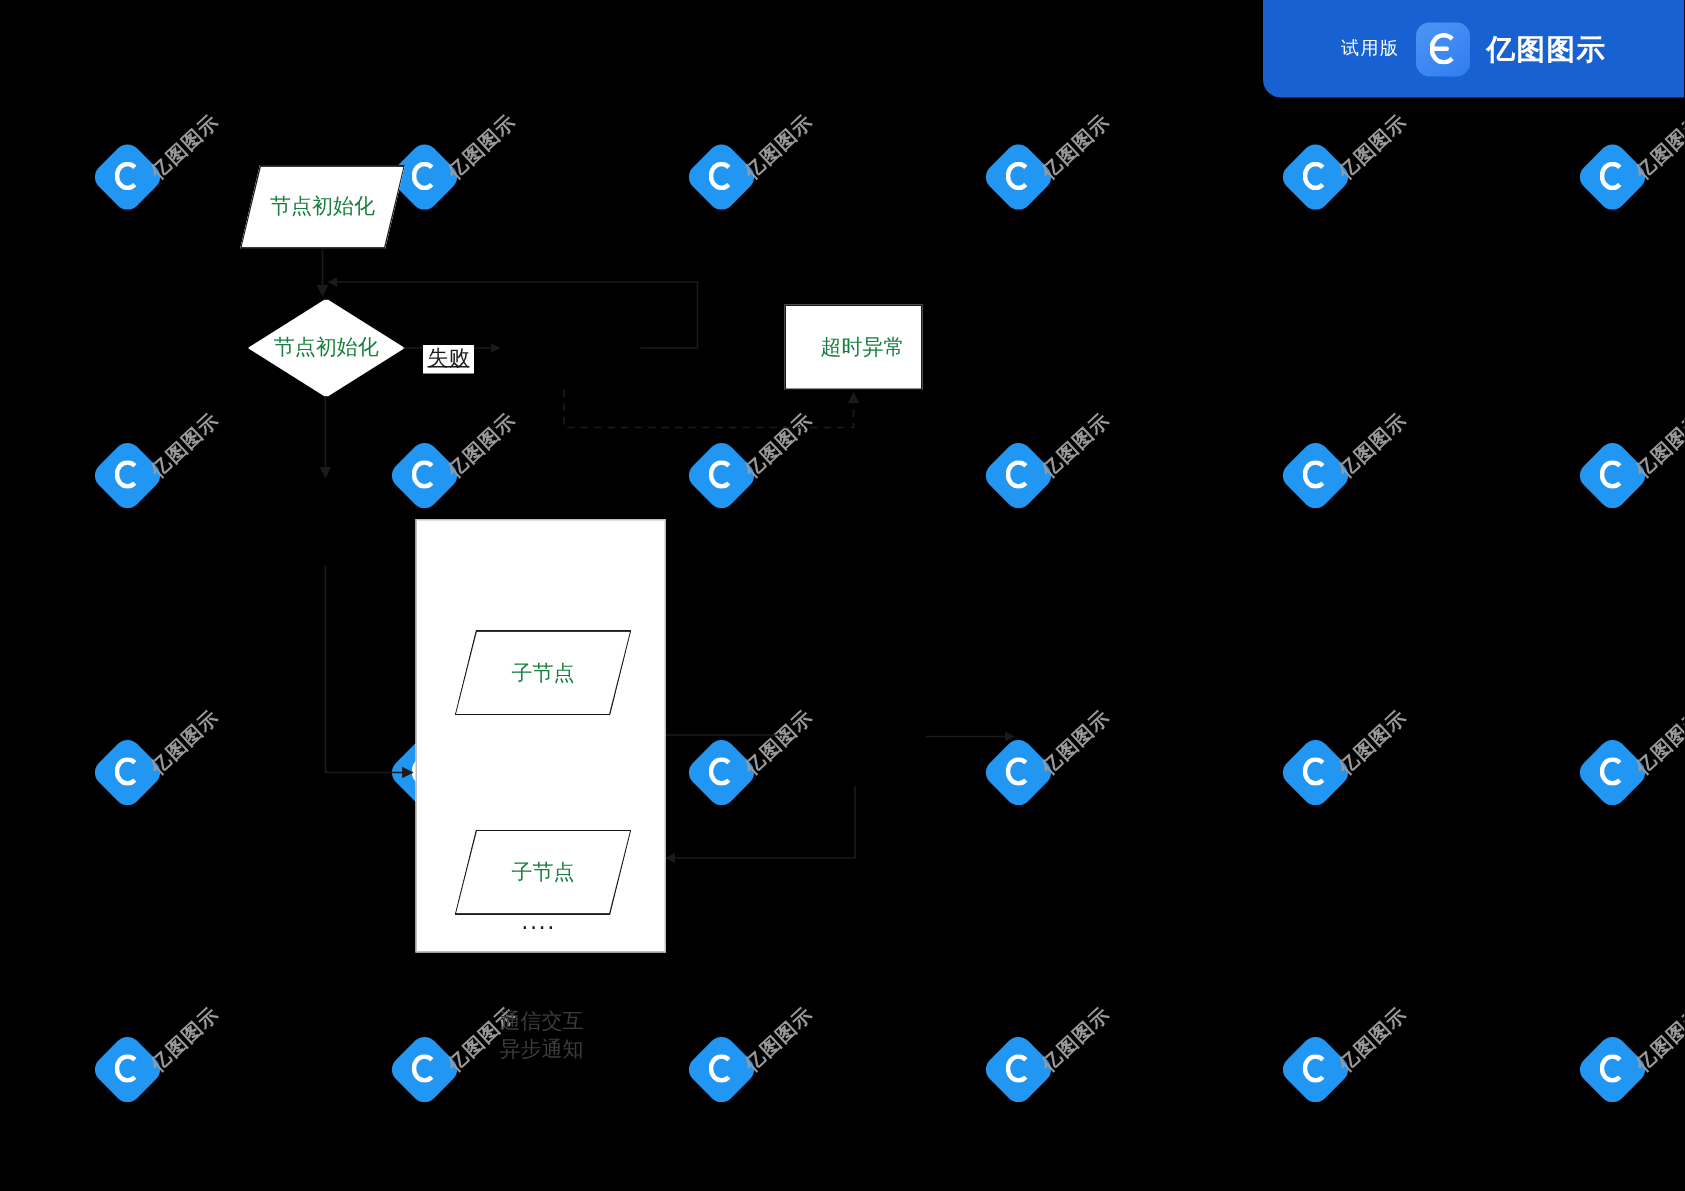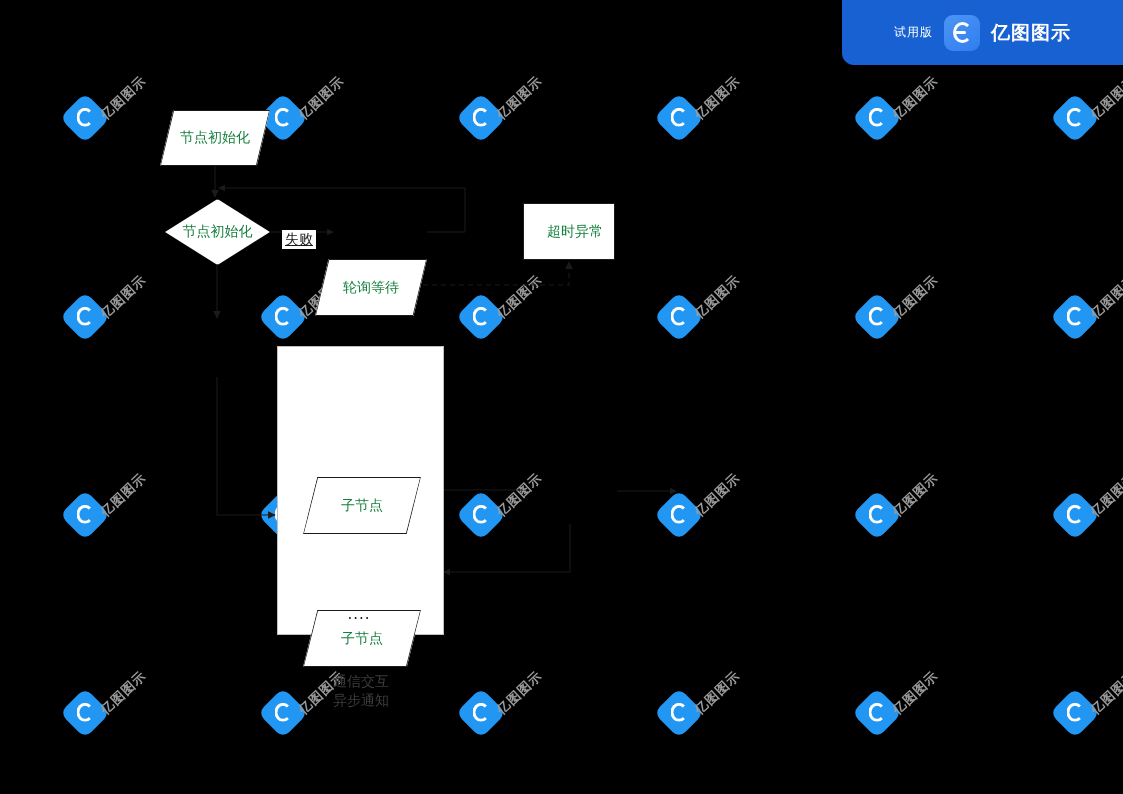--- a/index.html
+++ b/index.html
@@ -346,26 +346,20 @@
       <div class="node para-clip" style="left: 160px; top: 110px; width: 110px; height: 56px; background: rgb(255, 255, 255);">
         <div style="position: absolute; inset: 0px; clip-path: polygon(12% 0%, 100% 0%, 88% 100%, 0% 100%); background: rgb(27, 27, 27);">
           <div style="position: absolute; inset: 1px; clip-path: polygon(12% 0%, 100% 0%, 88% 100%, 0% 100%); background: rgb(255, 255, 255);"></div>
         </div>
         <span style="position: relative; z-index: 2;">节点初始化</span>
       </div>
       <div class="node shape-diamond" style="left: 165px; top: 199px; width: 105px; height: 66px;">
         <div class="diamond-bg"></div>
         <span class="diamond-label">节点初始化</span>
       </div>
-      <div class="node para-clip" style="left: 315px; top: 203px; width: 112px; height: 57px; background: rgb(255, 255, 255);">
-        <div style="position: absolute; inset: 0px; clip-path: polygon(12% 0%, 100% 0%, 88% 100%, 0% 100%); background: rgb(27, 27, 27);">
-          <div style="position: absolute; inset: 1px; clip-path: polygon(12% 0%, 100% 0%, 88% 100%, 0% 100%); background: rgb(255, 255, 255);"></div>
-        </div>
-        <span style="position: relative; z-index: 2;">轮询等待</span>
-      </div>
       <div class="node shape-rect" style="left: 523px; top: 203px; width: 92px; height: 57px; padding-left: 12px;">
         <span>超时异常</span>
       </div>
       <div class="node para-clip" style="left: 303px; top: 364px; width: 118px; height: 57px; background: rgb(255, 255, 255);">
         <div style="position: absolute; inset: 0px; clip-path: polygon(12% 0%, 100% 0%, 88% 100%, 0% 100%); background: rgb(27, 27, 27);">
           <div style="position: absolute; inset: 1px; clip-path: polygon(12% 0%, 100% 0%, 88% 100%, 0% 100%); background: rgb(255, 255, 255);"></div>
         </div>
         <span style="position: relative; z-index: 2;">子节点</span>
       </div>
       <div class="node para-clip" style="left: 303px; top: 440px; width: 118px; height: 57px; background: rgb(255, 255, 255);">

